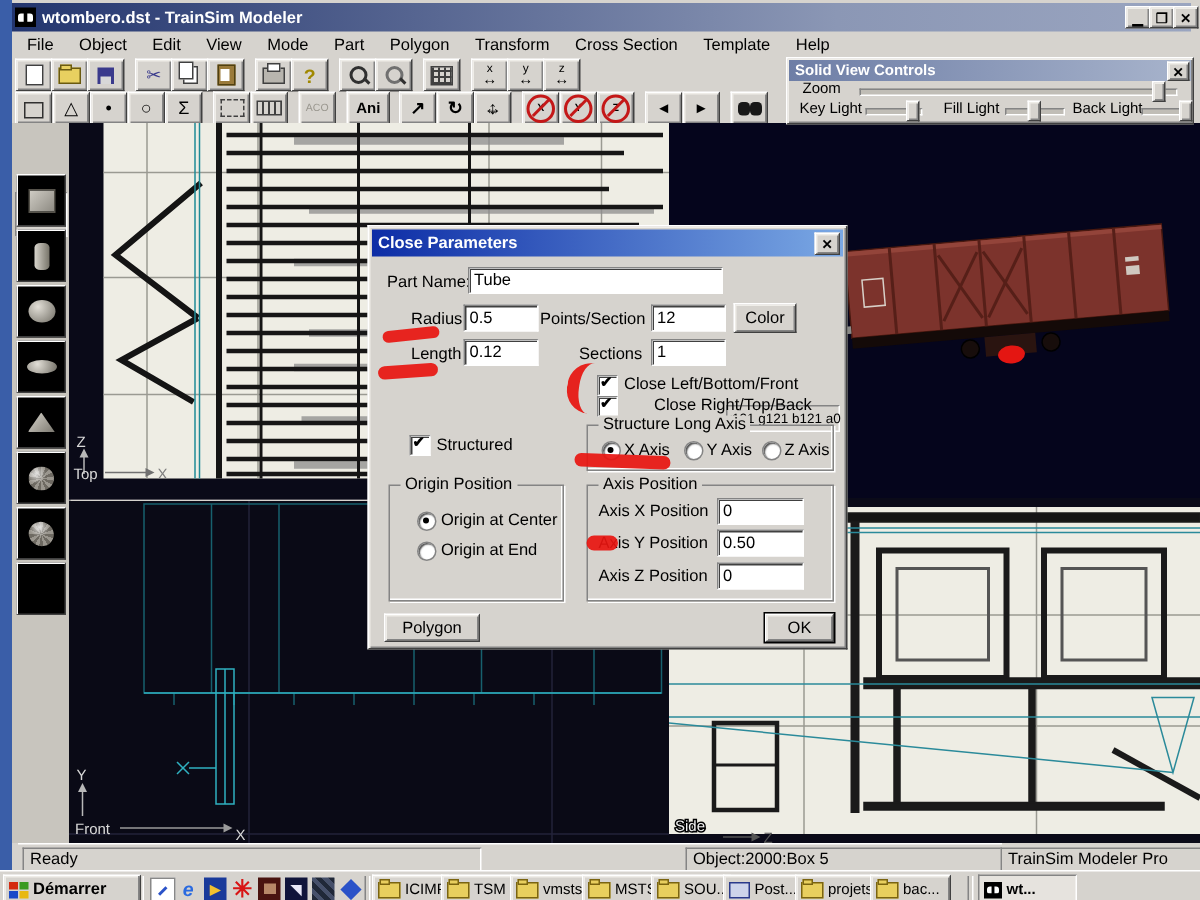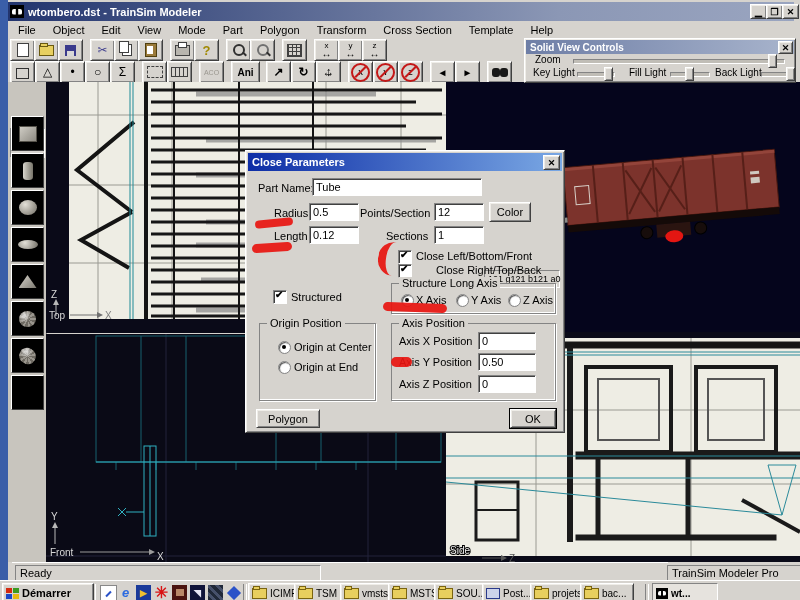--- a/index.html
+++ b/index.html
@@ -547,20 +547,21 @@
   </div>
 
   <div class="anno" style="left:255px;top:219px;width:38px;height:8px;transform:rotate(-6deg);"></div>
   <div class="anno" style="left:252px;top:243px;width:40px;height:9px;transform:rotate(-4deg);"></div>
   <div class="abs" style="left:378px;top:242px;width:22px;height:34px;border-left:8px solid #e81510;border-radius:16px 0 0 16px;transform:rotate(8deg);opacity:.92;z-index:30;"></div>
   <div class="anno" style="left:383px;top:303px;width:64px;height:9px;transform:rotate(2deg);border-radius:5px;"></div>
   <div class="anno" style="left:391px;top:357px;width:21px;height:10px;border-radius:5px;"></div>
 
   <div class="abs" style="left:0;top:562px;width:656px;height:18px;background:#d6d3ce;border-top:1px solid #fff;margin-left:12px;">
     <div class="status-cell" style="left:3px;top:2px;width:300px;"><span>Ready</span></div>
+    <div class="status-cell" style="left:445px;top:2px;width:205px;"><span>Object:2000:Box 5</span></div>
     <div class="status-cell" style="left:655px;top:2px;width:140px;"><span>TrainSim Modeler Pro</span></div>
   </div>
 
   <div class="abs" style="left:0;top:580px;width:800px;height:20px;background:#d6d3ce;border-top:1px solid #fff;">
     <div class="task-btn out" style="left:2px;width:84px;font-weight:bold;font-size:11px;">
       <span style="display:inline-grid;grid-template-columns:6px 6px;grid-gap:1px;flex:none;">
         <span style="width:6px;height:5px;background:#d42a10;"></span>
           <span style="width:6px;height:5px;background:#3a9a20;"></span>
         <span style="width:6px;height:5px;background:#1a48c8;"></span>
           <span style="width:6px;height:5px;background:#e8b810;"></span>

